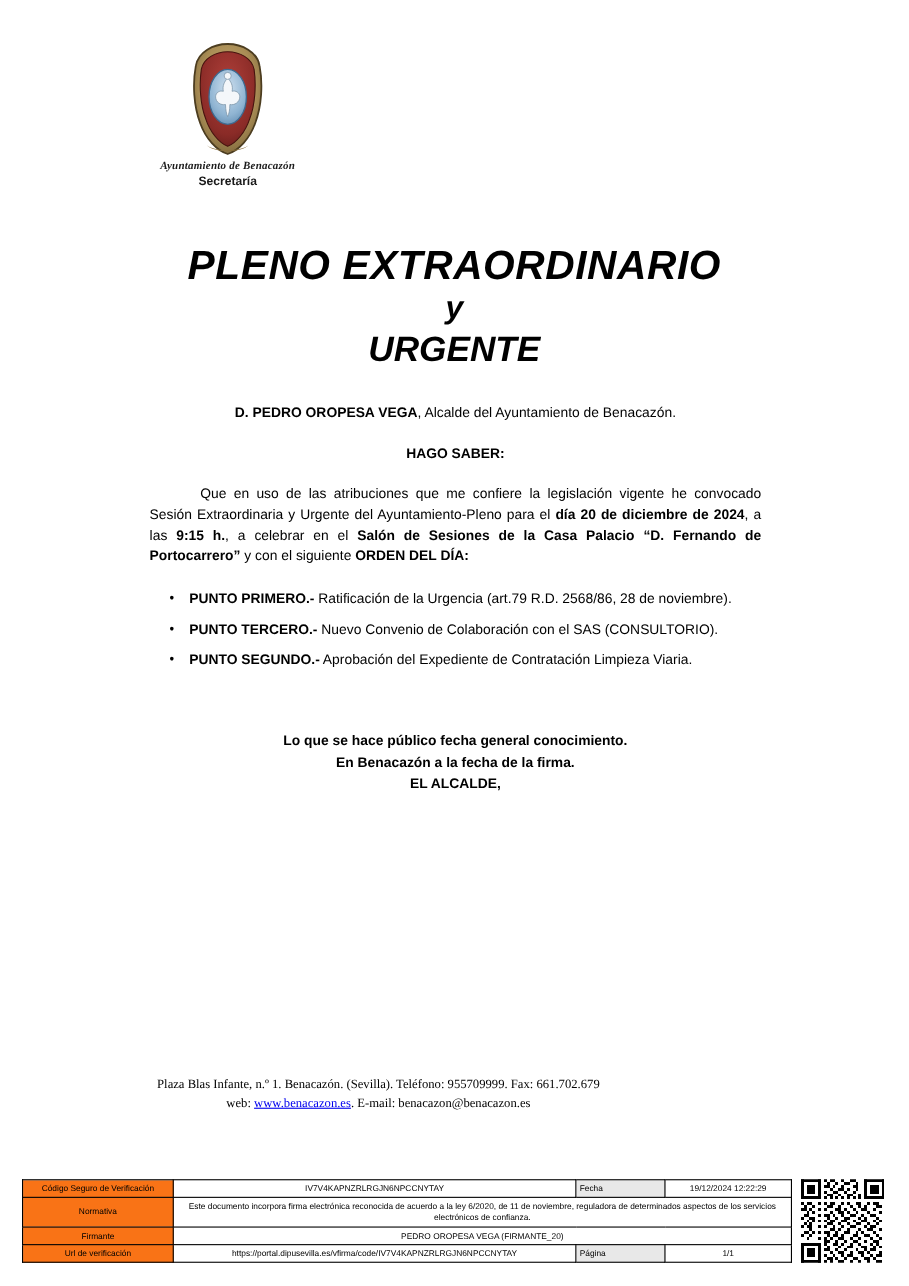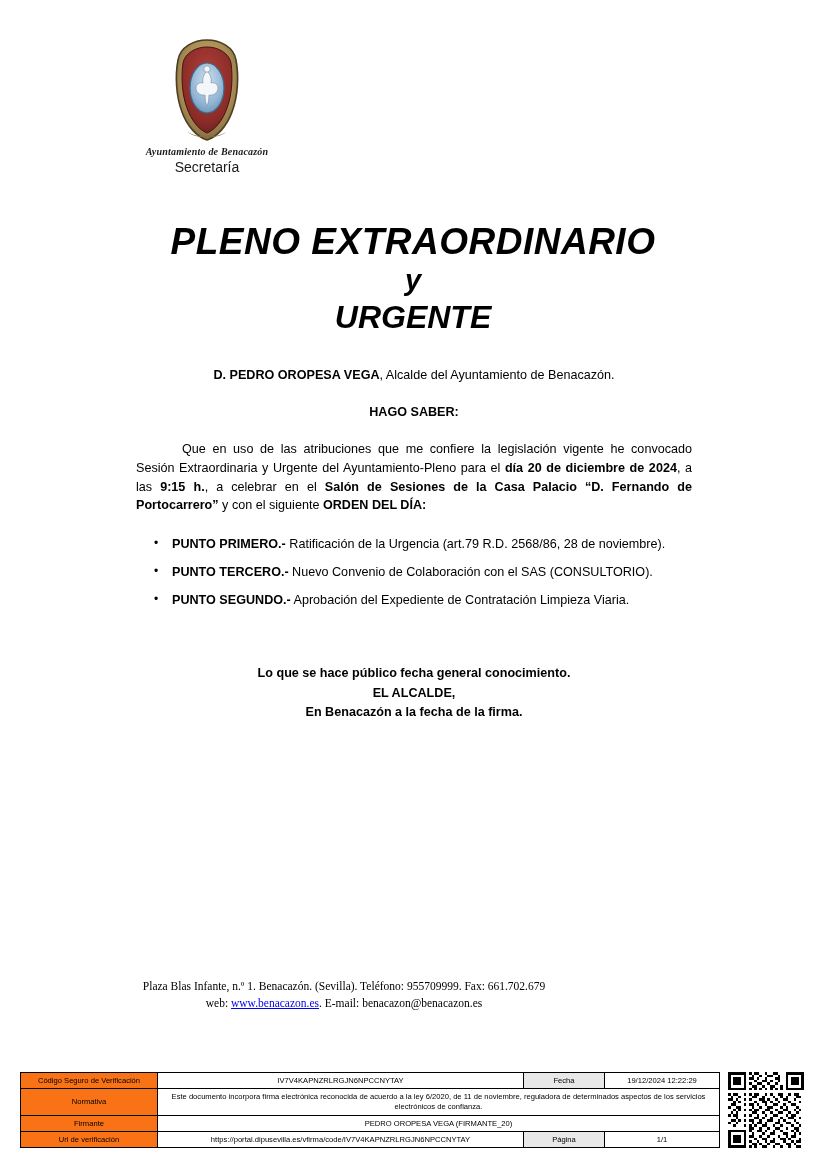--- a/index.html
+++ b/index.html
@@ -41,22 +41,22 @@
     font-family: "Liberation Serif", serif;
     font-style: italic;
     font-weight: bold;
     font-size: 10px;
     letter-spacing: .2px;
     margin-top: 4px;
     color: #1a1a1a;
   }
   .lh-sub {
     font-family: "Liberation Sans", sans-serif;
-    font-weight: normal;
-    font-size: 14px;
+    font-weight: bold;
+    font-size: 11px;
     margin-top: 2px;
     color: #1a1a1a;
   }
 
   
   .title-block {
     position: absolute;
     left: 0;
     top: 222px;
     width: 826px;
@@ -163,21 +163,21 @@
     vertical-align: middle;
     line-height: 1.25;
   }
   td.lbl {
     width: 130px;
     text-align: center;
     background: #f97316;
   }
   td.val { text-align: center; }
   td.val-left { text-align: center; }
-  td.lbl-narrow { width: 74px; text-align: center; background: #e8e8e8; }
+  td.lbl-narrow { width: 74px; text-align: left; background: #e8e8e8; }
   td.val-narrow { width: 108px; text-align: center; }
   td.norm { text-align: center; }
   .qr-box {
     margin-left: 8px;
     width: 76px;
     height: 76px;
     align-self: flex-start;
   }
   .qr-box svg { display: block; }
 </style>
@@ -240,22 +240,22 @@
     <p class="para"><span>Que en uso de las atribuciones que me confiere la legislación vigente he convocado Sesión Extraordinaria y Urgente del Ayuntamiento-Pleno para el </span><b>día 20 de diciembre de 2024</b><span>, a las </span><b>9:15 h.</b><span>, a celebrar en el </span><b>Salón de Sesiones de la Casa Palacio “D. Fernando de Portocarrero”</b><span> y con el siguiente </span><b>ORDEN DEL DÍA:</b></p>
 
     <ul class="points">
       <li><b>PUNTO PRIMERO.-</b><span> Ratificación de la Urgencia (art.79 R.D. 2568/86, 28 de noviembre).</span></li>
       <li><b>PUNTO TERCERO.-</b><span> Nuevo Convenio de Colaboración con el SAS (CONSULTORIO).</span></li>
       <li><b>PUNTO SEGUNDO.-</b><span>  Aprobación del Expediente de Contratación Limpieza Viaria.</span></li>
     </ul>
 
     <div class="closing">
       <div>Lo que se hace público fecha general conocimiento.</div>
+      <div>En Benacazón a la fecha de la firma.</div>
       <div>EL ALCALDE,</div>
-      <div>En Benacazón a la fecha de la firma.</div>
     </div>
   </div>
 
   <div class="addr">
     <div>Plaza Blas Infante, n.º 1. Benacazón. (Sevilla).  Teléfono: 955709999. Fax: 661.702.679</div>
     <div><span>web: </span><span class="link">www.benacazon.es</span><span>. E-mail: </span><span>benacazon@benacazon.es</span></div>
   </div>
 
   <div class="csv">
     <table class="csv-table">

